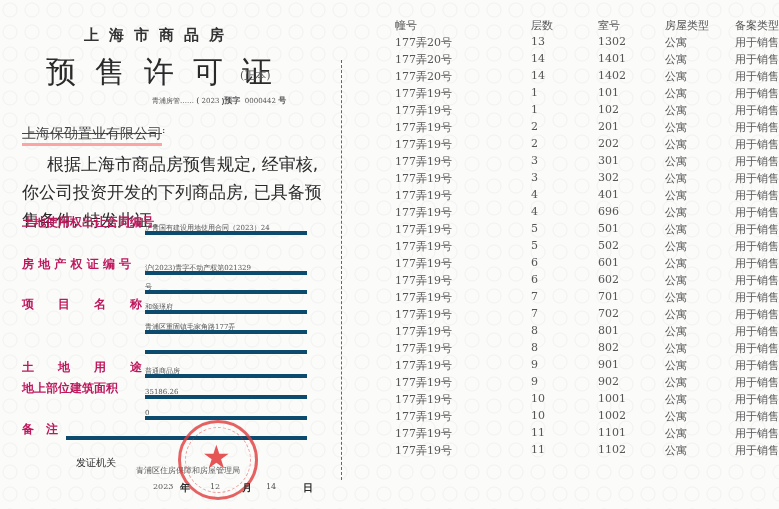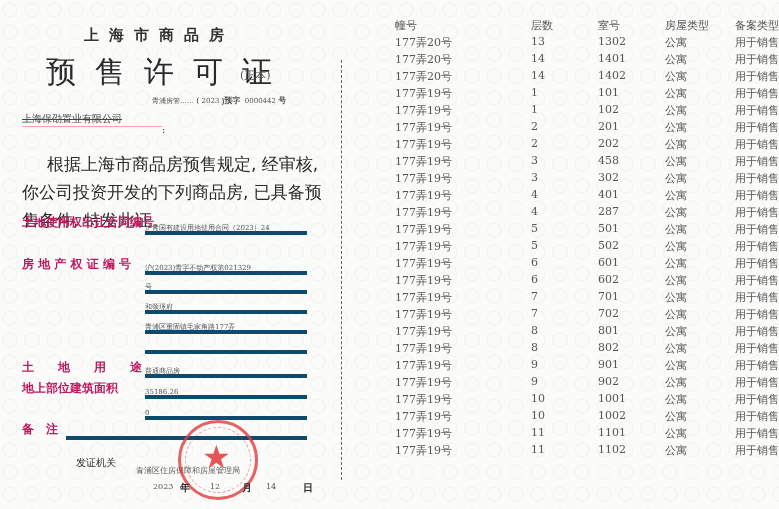--- a/index.html
+++ b/index.html
@@ -11,21 +11,21 @@
     background-size: 22px 22px;
     pointer-events: none;
   }
   .left { position: absolute; left: 0; top: 0; width: 340px; height: 359px; }
   .title-small { position: absolute; left: 84px; top: 26px; font-size: 15px; letter-spacing: 10px; font-family: "DejaVu Sans", sans-serif; font-weight: bold; color: #333; }
   .title-big { position: absolute; left: 46px; top: 52px; font-size: 30px; letter-spacing: 19px; font-family: "DejaVu Sans", sans-serif; color: #2a2a2a; }
   .title-sub { position: absolute; left: 240px; top: 68px; font-size: 11px; color: #555; }
   .docno { position: absolute; left: 152px; top: 95px; font-size: 7px; color: #555; white-space: nowrap; }
   .docno b { font-family: Liberation Sans, sans-serif; font-size: 8px; }
   .docno .big { font-size: 8px; color: #333; }
-  .company { position: absolute; left: 22px; top: 112px; font-size: 10px; color: #444; text-decoration: line-through; width: 140px; border-bottom: 1px solid #fca5a5; }
+  .company { position: absolute; left: 22px; top: 125px; font-size: 14px; color: #444; text-decoration: line-through; width: 140px; border-bottom: 3px solid #fca5a5; }
   .colon { position: absolute; left: 162px; top: 124px; font-size: 10px; }
   .para { position: absolute; left: 22px; top: 150px; width: 300px; font-size: 17px; line-height: 28px; font-family: "DejaVu Sans", sans-serif; color: #2a2a2a; text-indent: 25px; }
   .field { position: absolute; left: 22px; font-size: 12px; font-weight: bold; color: #be185d; white-space: nowrap; }
   .val { position: absolute; left: 145px; width: 162px; border-bottom: 4px solid #0c4a6e; font-size: 7px; color: #555; height: 12px; line-height: 11px; white-space: nowrap; margin-top: 6px; }
   .issuer-label { position: absolute; left: 76px; top: 456px; font-size: 10px; font-family: "DejaVu Sans", sans-serif; }
   .issuer-name { position: absolute; left: 136px; top: 465px; font-size: 8px; color: #555; }
   .date { position: absolute; top: 482px; font-size: 8px; color: #555; }
   .date-unit { position: absolute; top: 481px; font-size: 10px; font-weight: bold; }
   .stamp { position: absolute; left: 178px; top: 420px; width: 80px; height: 80px; border: 3px solid rgba(224,60,60,0.8); border-radius: 50%; }
   .stamp-star { position: absolute; left: 21px; top: 18px; font-size: 32px; color: rgba(225,55,55,0.85); line-height: 1; }
@@ -60,20 +60,21 @@
 
   <div class="para">根据上海市商品房预售规定, 经审核, 你公司投资开发的下列商品房, 已具备预售条件, 特发此证。</div>
 
   <div class="field" style="top:214px">土地使用权出让合同编号</div>
   <div class="val" style="top:217px">沪青国有建设用地使用合同（2023）24</div>
 
   <div class="field" style="top:256px">房 地 产 权 证 编 号</div>
   <div class="val" style="top:257px">沪(2023)青字不动产权第021329</div>
   <div class="val" style="top:276px">号</div>
 
+  <div class="field" style="top:296px">项　　目　　名　　称</div>
   <div class="val" style="top:296px">和颂璟府</div>
 
   <div class="val" style="top:316px">青浦区重固镇毛家角路177弄</div>
   <div class="val" style="top:336px"></div>
 
   <div class="field" style="top:359px">土　　地　　用　　途</div>
   <div class="val" style="top:360px">普通商品房</div>
 
   <div class="field" style="top:380px">地上部位建筑面积</div>
   <div class="val" style="top:381px">35186.26</div>
@@ -155,42 +156,42 @@
       <div class="row">
         <span class="cell c0">177弄19号</span>
         <span class="cell c1">2</span>
         <span class="cell c2">202</span>
         <span class="cell c3">公寓</span>
         <span class="cell c4">用于销售</span>
       </div>
       <div class="row">
         <span class="cell c0">177弄19号</span>
         <span class="cell c1">3</span>
-        <span class="cell c2">458</span>
+        <span class="cell c2">301</span>
         <span class="cell c3">公寓</span>
         <span class="cell c4">用于销售</span>
       </div>
       <div class="row">
         <span class="cell c0">177弄19号</span>
         <span class="cell c1">3</span>
         <span class="cell c2">302</span>
         <span class="cell c3">公寓</span>
         <span class="cell c4">用于销售</span>
       </div>
       <div class="row">
         <span class="cell c0">177弄19号</span>
         <span class="cell c1">4</span>
         <span class="cell c2">401</span>
         <span class="cell c3">公寓</span>
         <span class="cell c4">用于销售</span>
       </div>
       <div class="row">
         <span class="cell c0">177弄19号</span>
         <span class="cell c1">4</span>
-        <span class="cell c2">287</span>
+        <span class="cell c2">696</span>
         <span class="cell c3">公寓</span>
         <span class="cell c4">用于销售</span>
       </div>
       <div class="row">
         <span class="cell c0">177弄19号</span>
         <span class="cell c1">5</span>
         <span class="cell c2">501</span>
         <span class="cell c3">公寓</span>
         <span class="cell c4">用于销售</span>
       </div>

